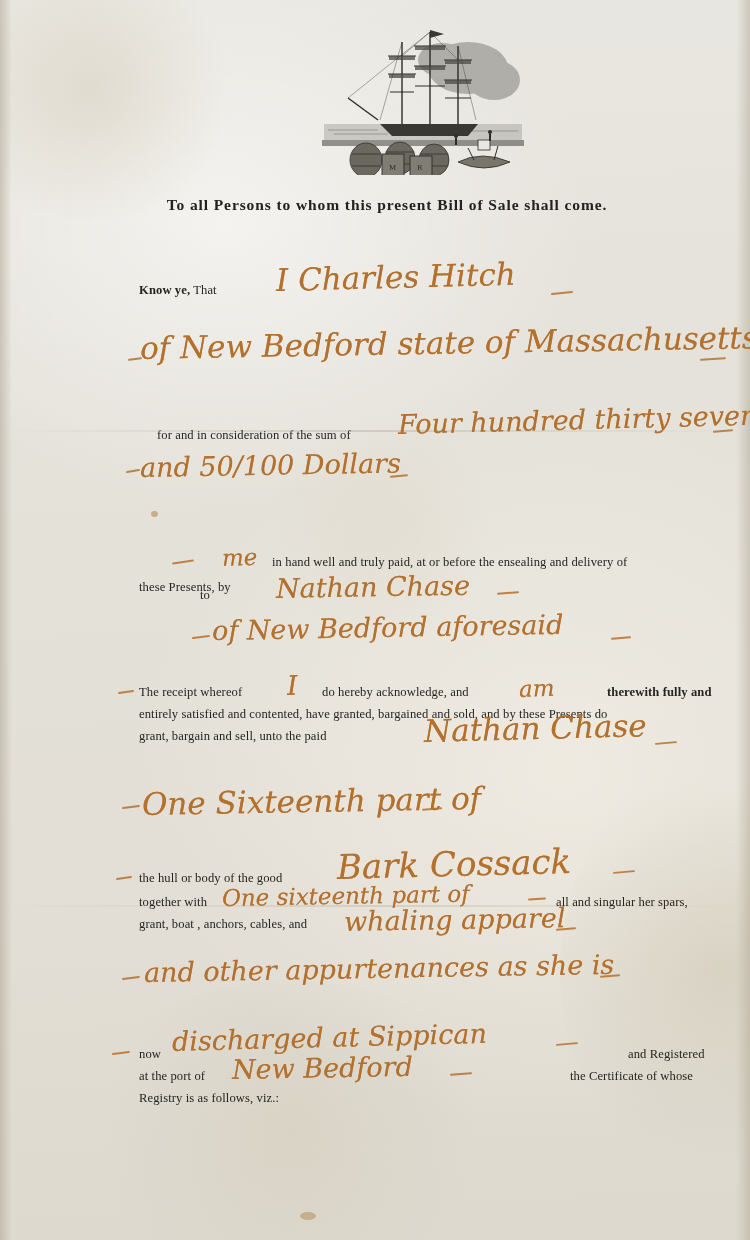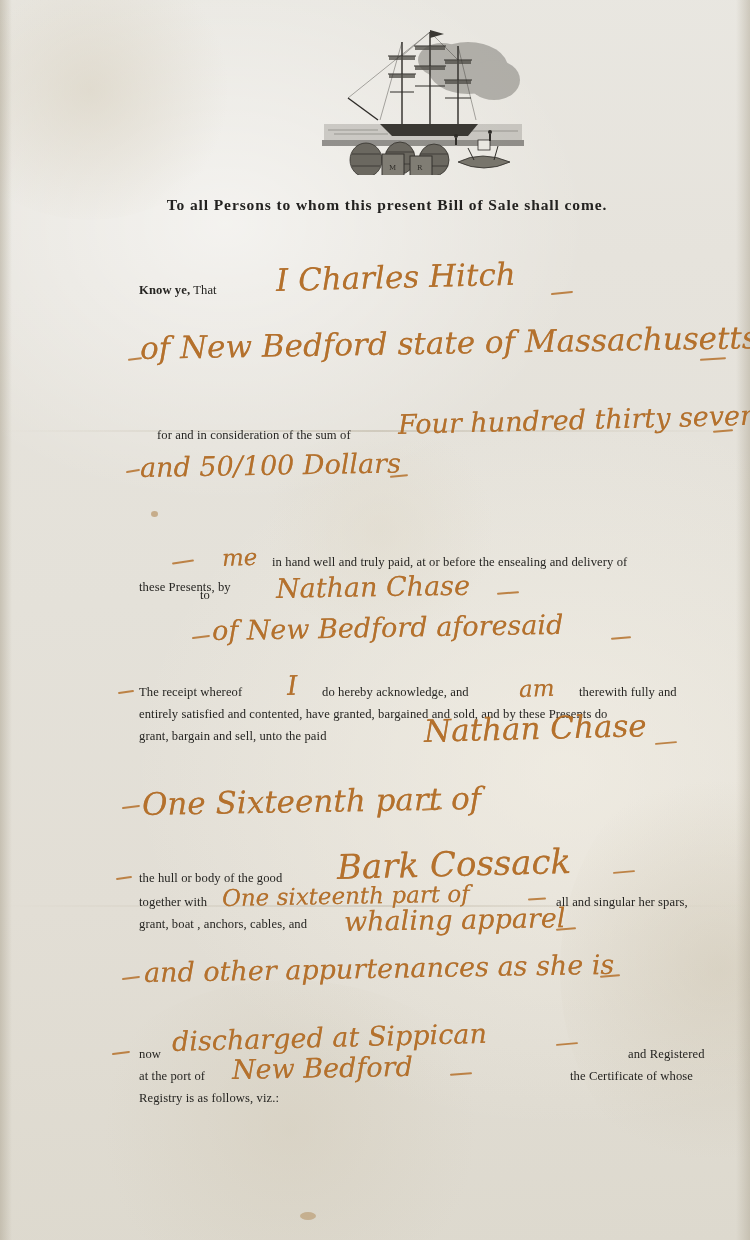--- a/index.html
+++ b/index.html
@@ -266,21 +266,21 @@
 
     <div class="dash" style="left:192px; top:636px; width:18px; transform:rotate(-8deg);"></div>
     <div class="hw l" style="left:212px; top:615px; transform:rotate(-1deg);">of New Bedford aforesaid</div>
     <div class="dash" style="left:611px; top:637px; width:20px; transform:rotate(-5deg);"></div>
 
     <div class="dash" style="left:118px; top:691px; width:16px; transform:rotate(-8deg);"></div>
     <div class="ln" style="left:139px; top:685px;">The receipt whereof</div>
     <div class="hw l" style="left:287px; top:670px; transform:rotate(-2deg);">I</div>
     <div class="ln" style="left:322px; top:685px;">do hereby acknowledge, and</div>
     <div class="hw m" style="left:519px; top:676px; transform:rotate(-2deg);">am</div>
-    <div class="ln" style="left:579px; top:685px;">therewith fully and</div>
+    <div class="ln" style="left:607px; top:685px;font-weight:bold;">therewith fully and</div>
 
     <div class="ln" style="left:139px; top:707px;">entirely satisfied and contented, have granted, bargained and sold, and by these Presents do</div>
     <div class="ln" style="left:139px; top:729px;">grant, bargain and sell, unto the paid</div>
     <div class="hw xl" style="left:424px; top:713px; transform:rotate(-1.5deg);">Nathan Chase</div>
     <div class="dash" style="left:655px; top:742px; width:22px; transform:rotate(-5deg);"></div>
 
     <div class="dash" style="left:122px; top:806px; width:18px; transform:rotate(-8deg);"></div>
     <div class="hw xl" style="left:142px; top:786px; transform:rotate(-1deg);">One Sixteenth part of</div>
     <div class="dash" style="left:422px; top:808px; width:20px; transform:rotate(-5deg);"></div>
 

